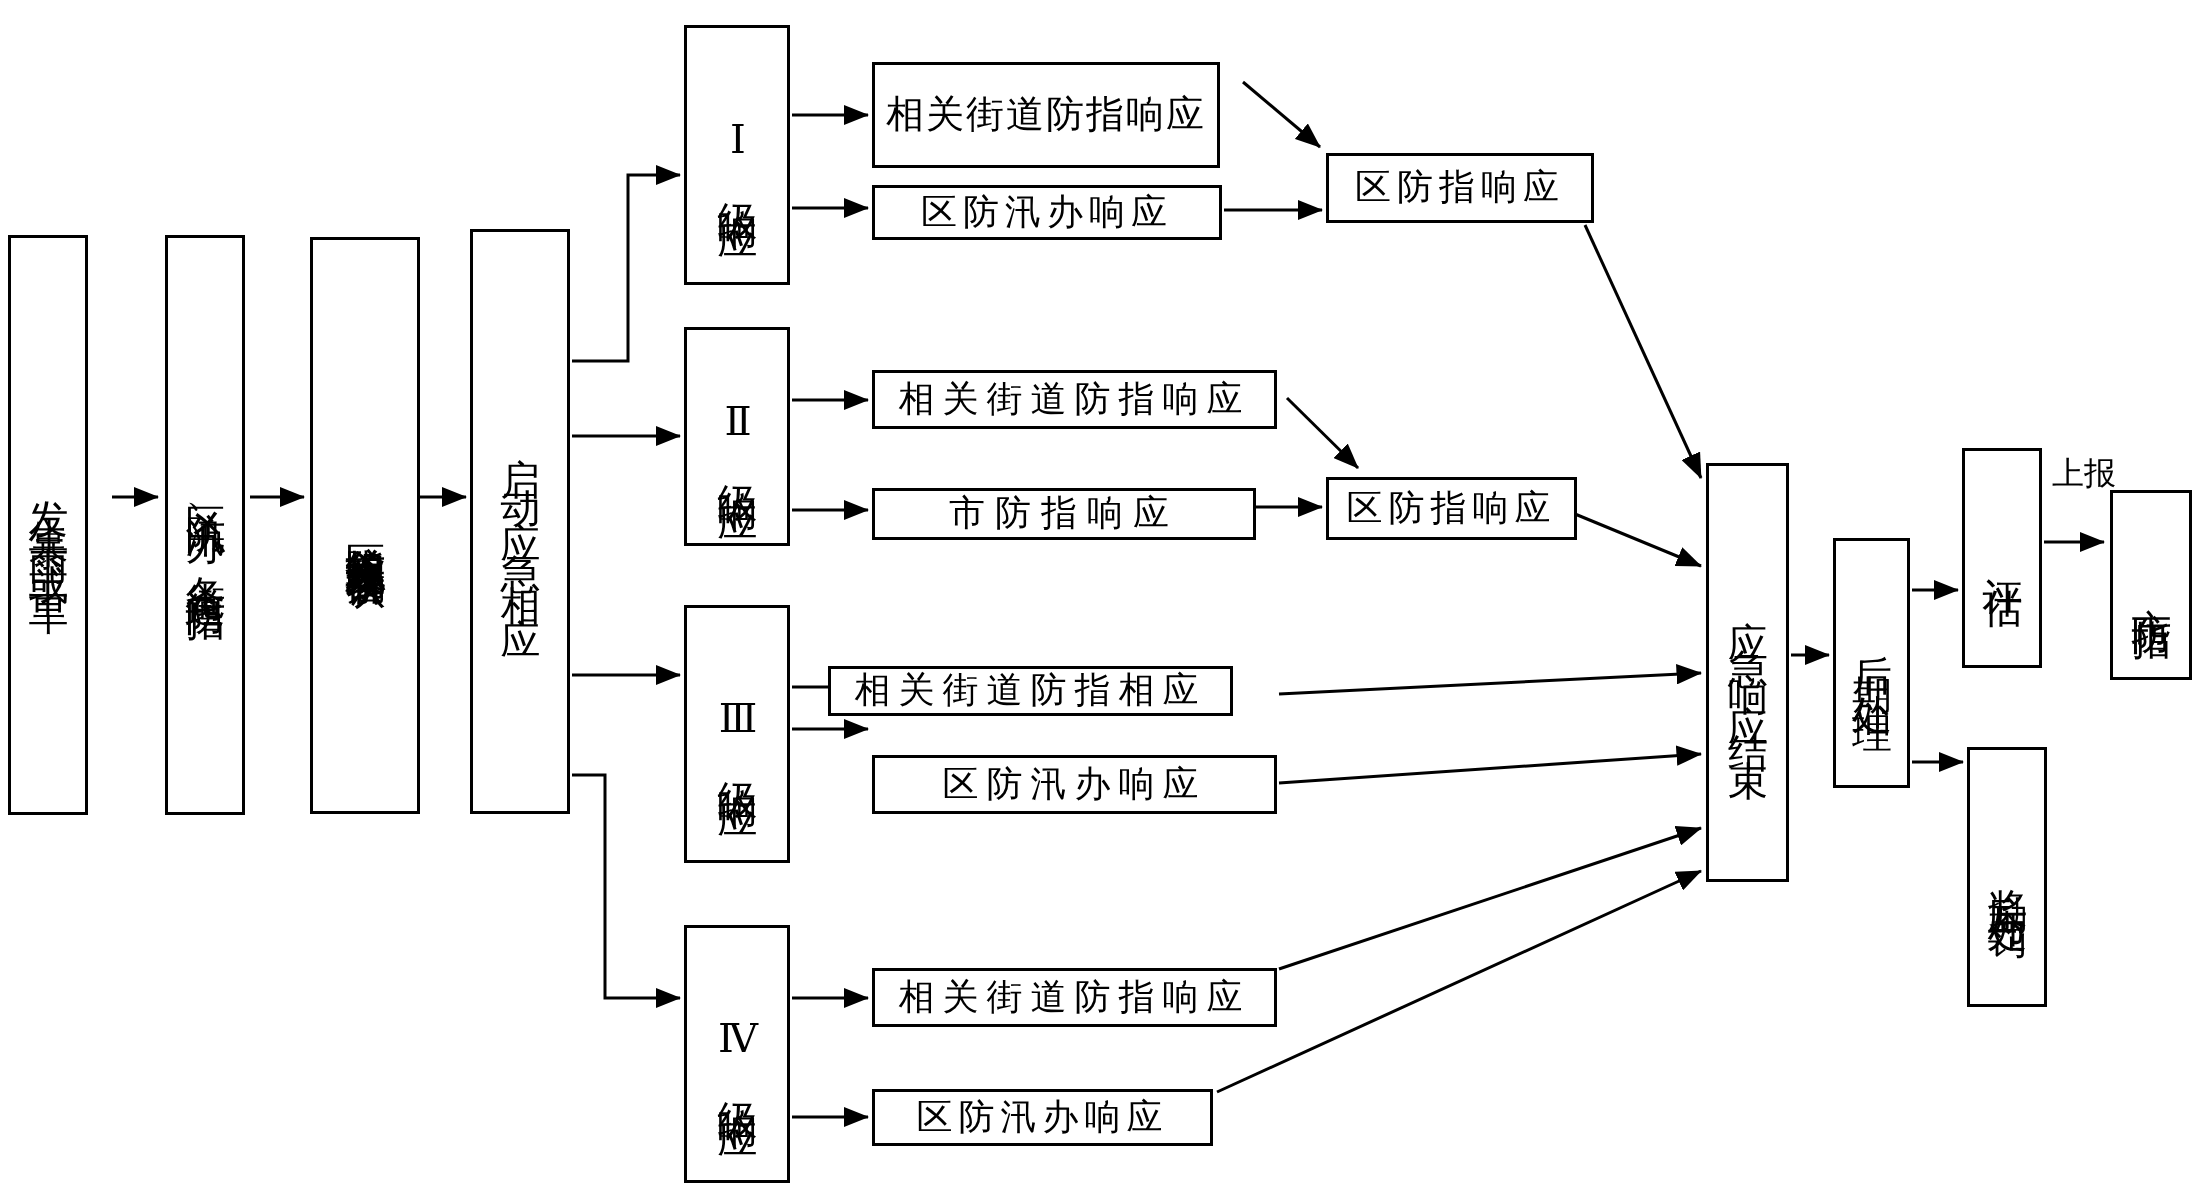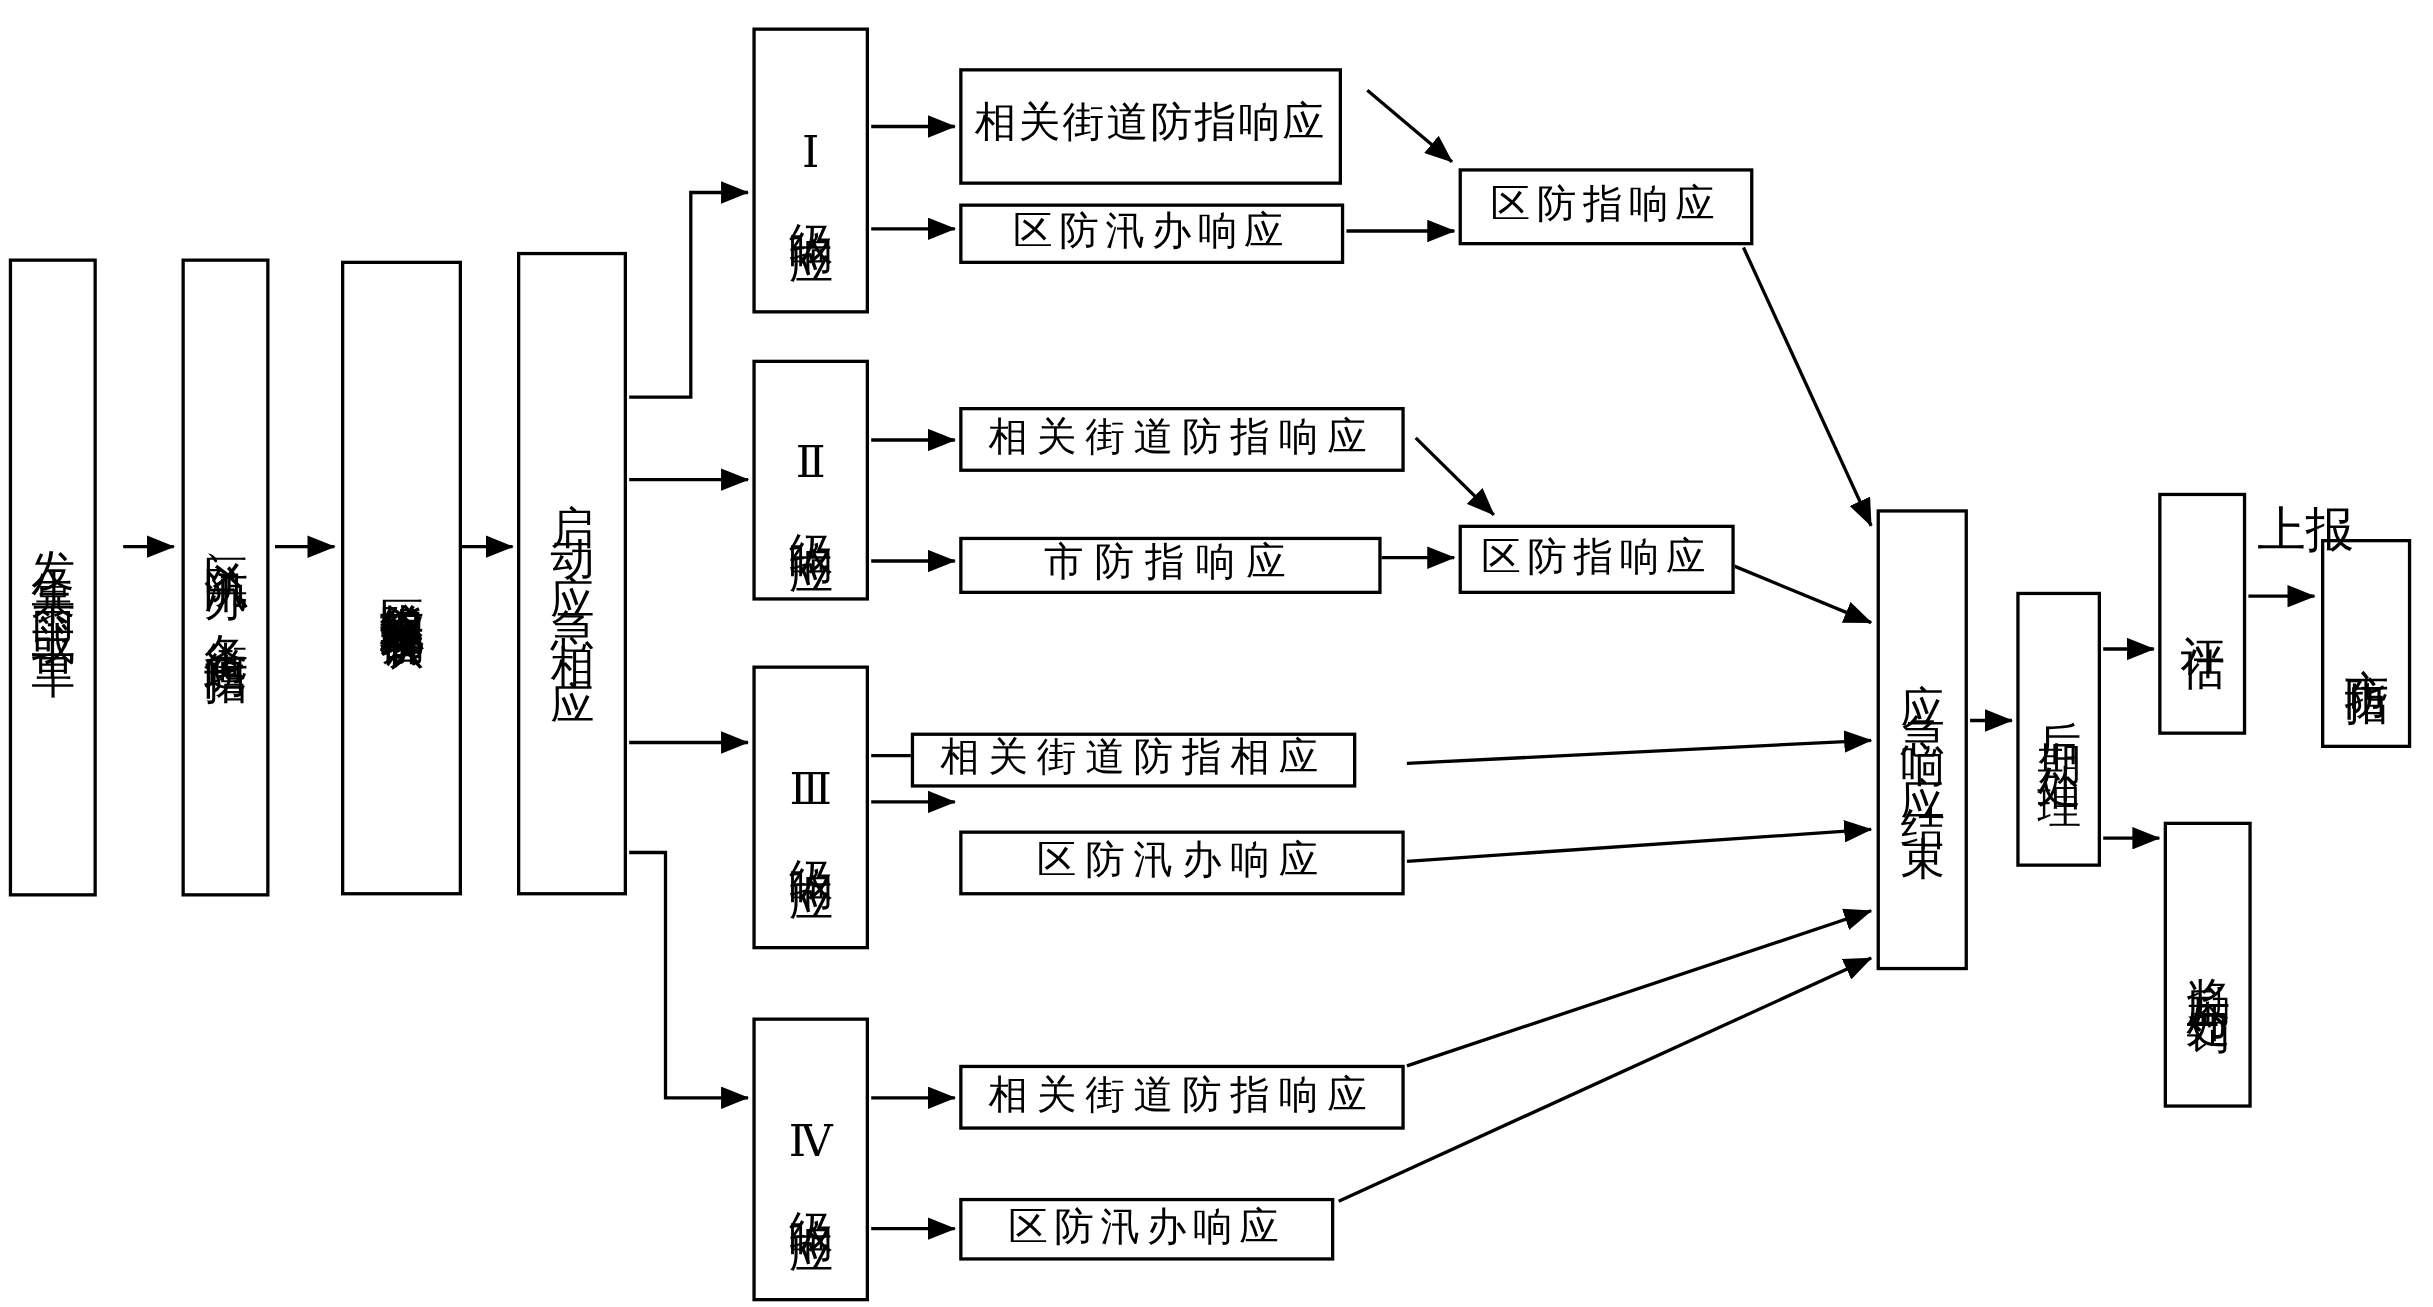--- a/index.html
+++ b/index.html
@@ -39,25 +39,24 @@
   }
   .node .vt {
     writing-mode: vertical-rl;
     text-orientation: upright;
     white-space: nowrap;
     font-size: 40px;
   }
   .node .ht {
     white-space: nowrap;
     font-size: 36px;
-    font-family: Liberation Mono, monospace;
   }
   .float-label {
     position: absolute;
-    font-size: 44px;
+    font-size: 32px;
     white-space: nowrap;
     color: var(--text);
   }
 </style>
 </head>
 <body>
 
 <div id="canvas">
 
   <svg id="wires" width="2212" height="1188" viewBox="0 0 2212 1188">

